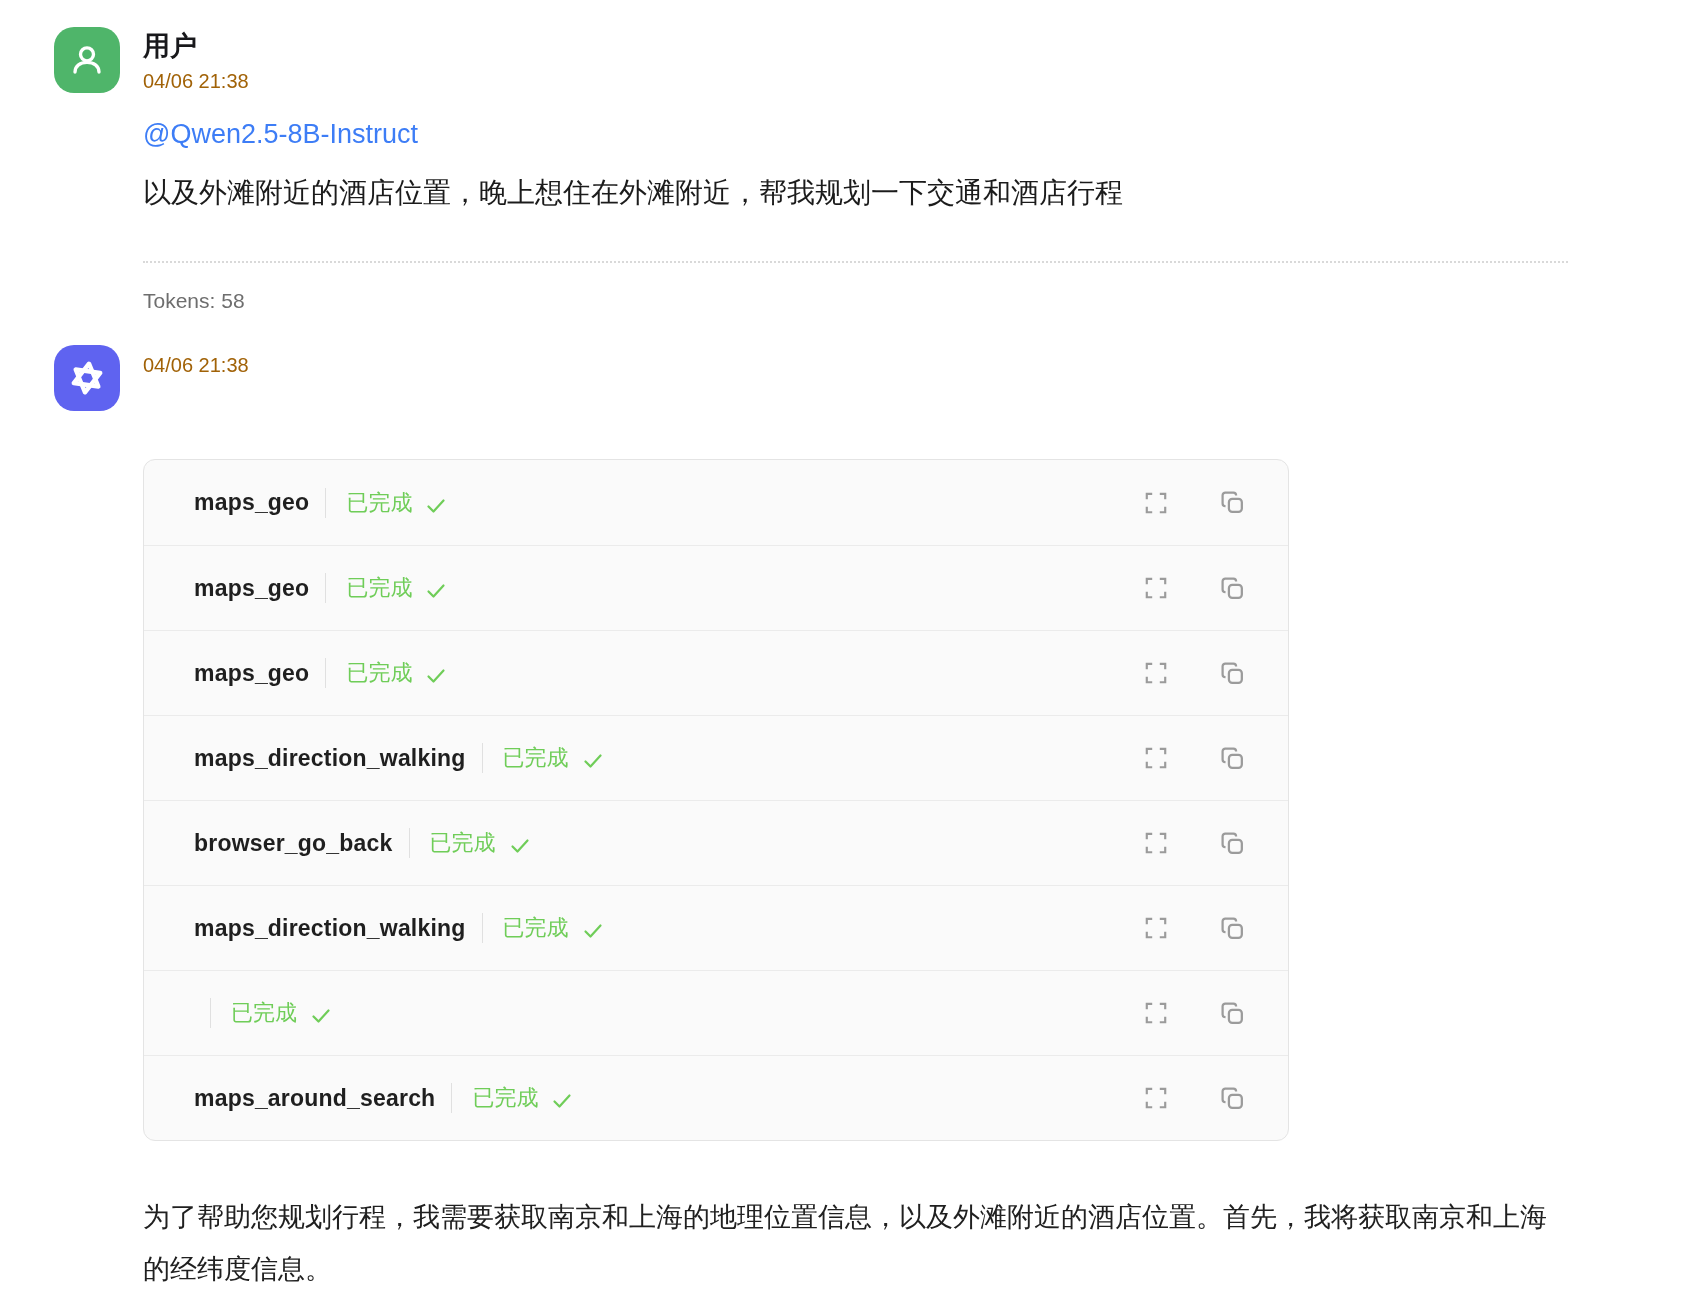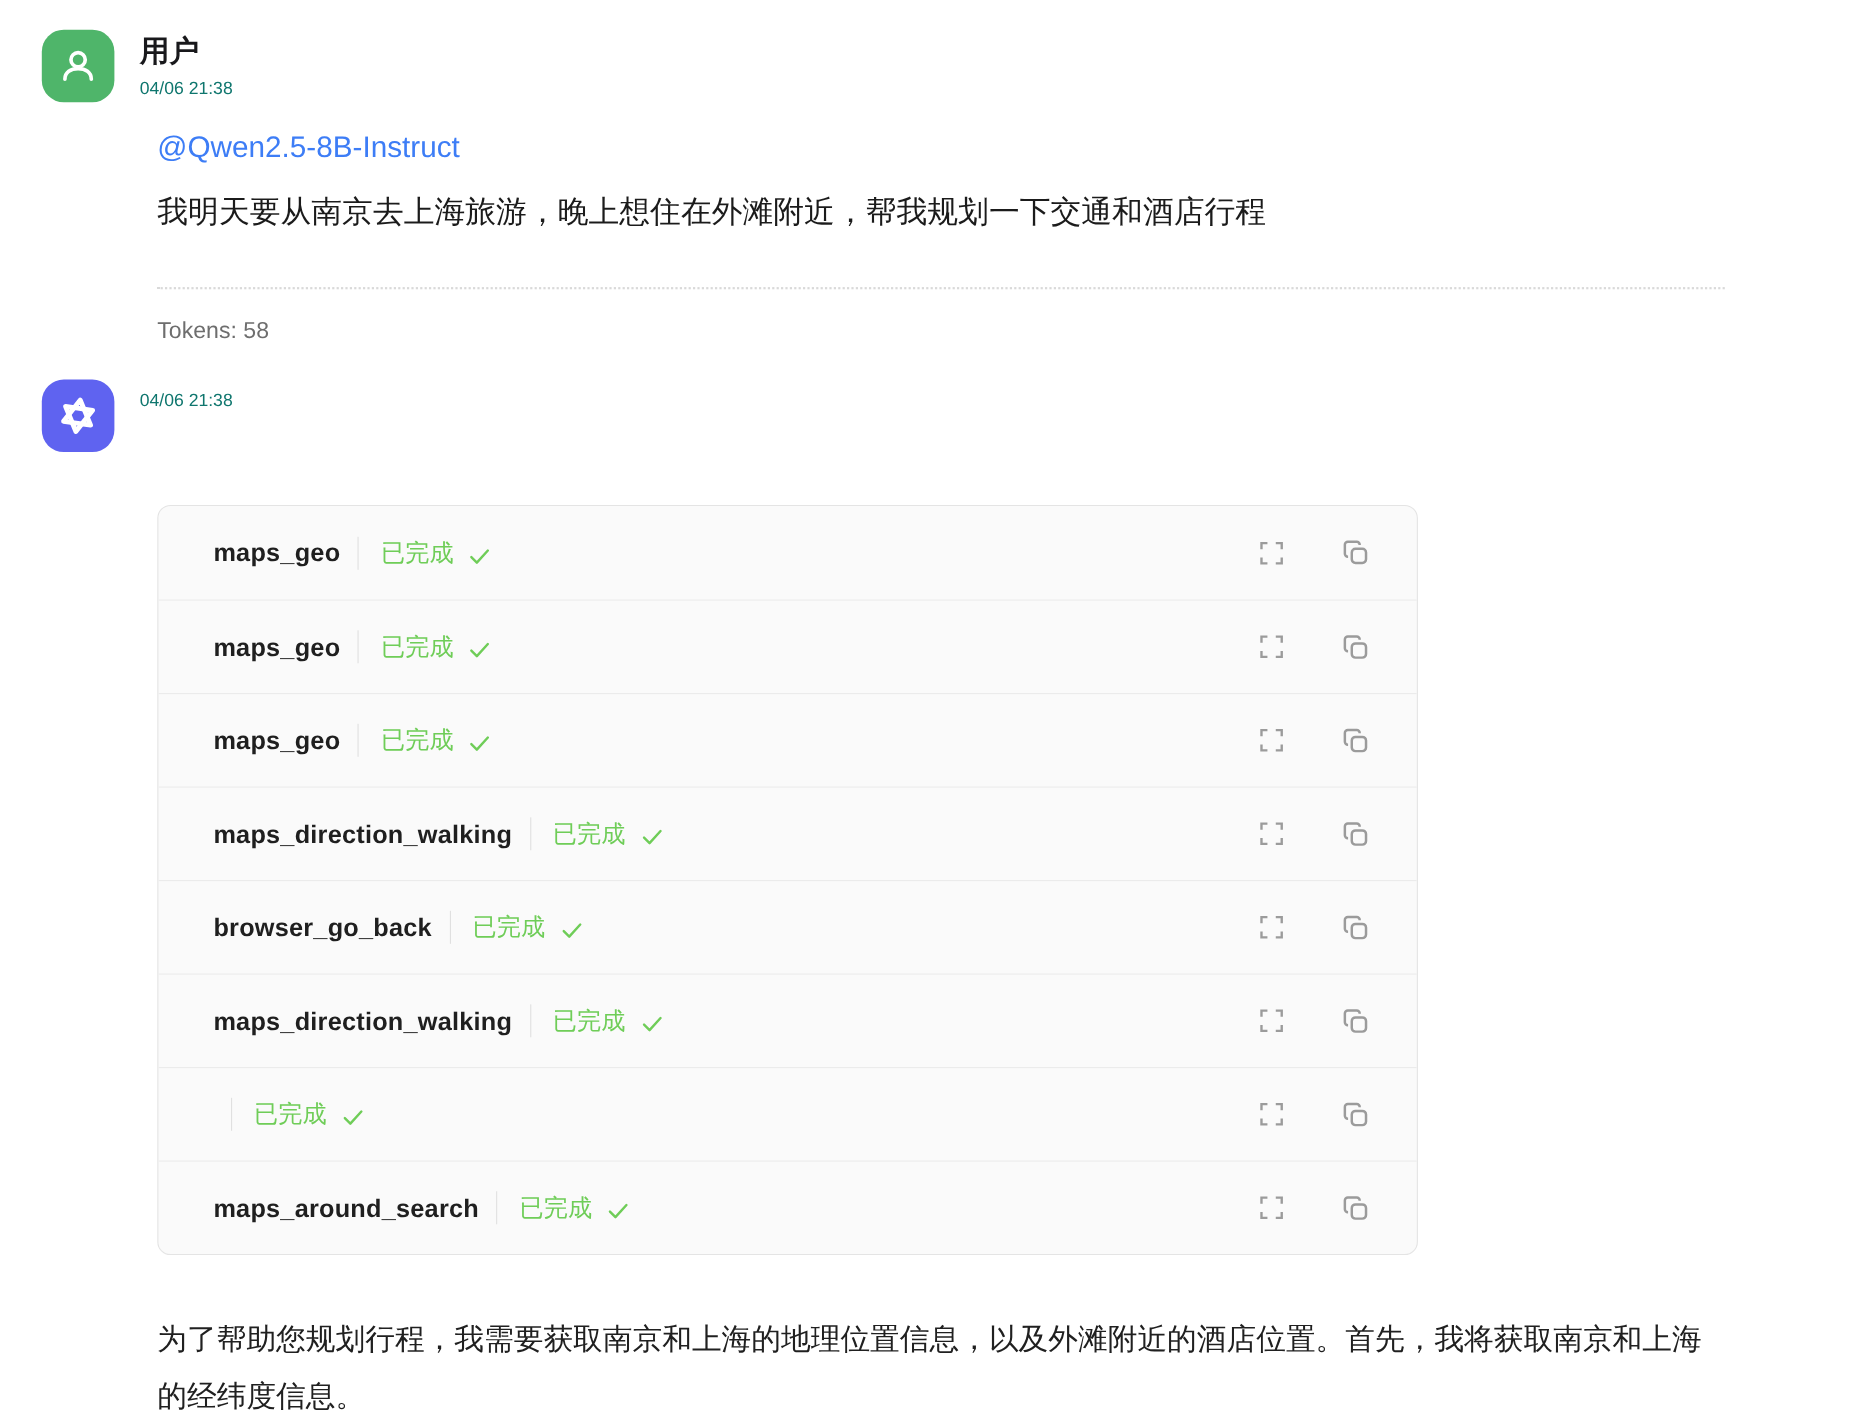--- a/index.html
+++ b/index.html
@@ -10,40 +10,40 @@
     font-family: "Liberation Sans", "DejaVu Sans", sans-serif;
     color: #1b1b1b;
     position: relative;
   }
   .page { padding: 27px 0 40px 0; }
 
   
   .msg-header {
     display: flex;
     align-items: flex-start;
-    margin-left: 38px;
+    margin-left: 54px;
   }
   .avatar {
     width: 66px; height: 66px;
     border-radius: 20px;
     flex: 0 0 66px;
     display: flex; align-items: center; justify-content: center;
   }
   .avatar.user { background: #4FB56A; }
   .avatar.assistant { background: #5F63F0; }
   .header-text { margin-left: 23px; padding-top: 2px; }
   .msg-name {
     font-size: 27px;
     font-weight: bold;
     color: #18181b;
     line-height: 34px;
   }
   .msg-time {
-    font-size: 16px;
-    color: #0f766e;
+    font-size: 20px;
+    color: #a16207;
     line-height: 26px;
     margin-top: 5px;
   }
 
   
   .msg-content { margin-left: 143px; width: 1425px; }
   .mention {
     display: inline-block;
     margin-top: 22px;
     font-size: 27px;
@@ -142,21 +142,21 @@
         </svg>
       </div>
       <div class="header-text">
         <div class="msg-name">用户</div>
         <div class="msg-time">04/06 21:38</div>
       </div>
     </div>
 
     <div class="msg-content">
       <a class="mention">@Qwen2.5-8B-Instruct</a>
-      <div class="user-text">我明天要从南京去上海旅游，晚上想住在外滩附近，帮我规划一下交通和酒店行程</div>
+      <div class="user-text">以及外滩附近的酒店位置，晚上想住在外滩附近，帮我规划一下交通和酒店行程</div>
       <div class="dotted-divider"></div>
       <div class="tokens">Tokens: 58</div>
     </div>
   </div>
 
   <div class="message assistant-block">
     <div class="msg-header">
       <div class="avatar assistant">
         <svg width="42" height="42" viewBox="0 0 48 48">
           <g fill="none" stroke="#ffffff" stroke-width="5" stroke-linejoin="round" transform="rotate(8 24 24)">

